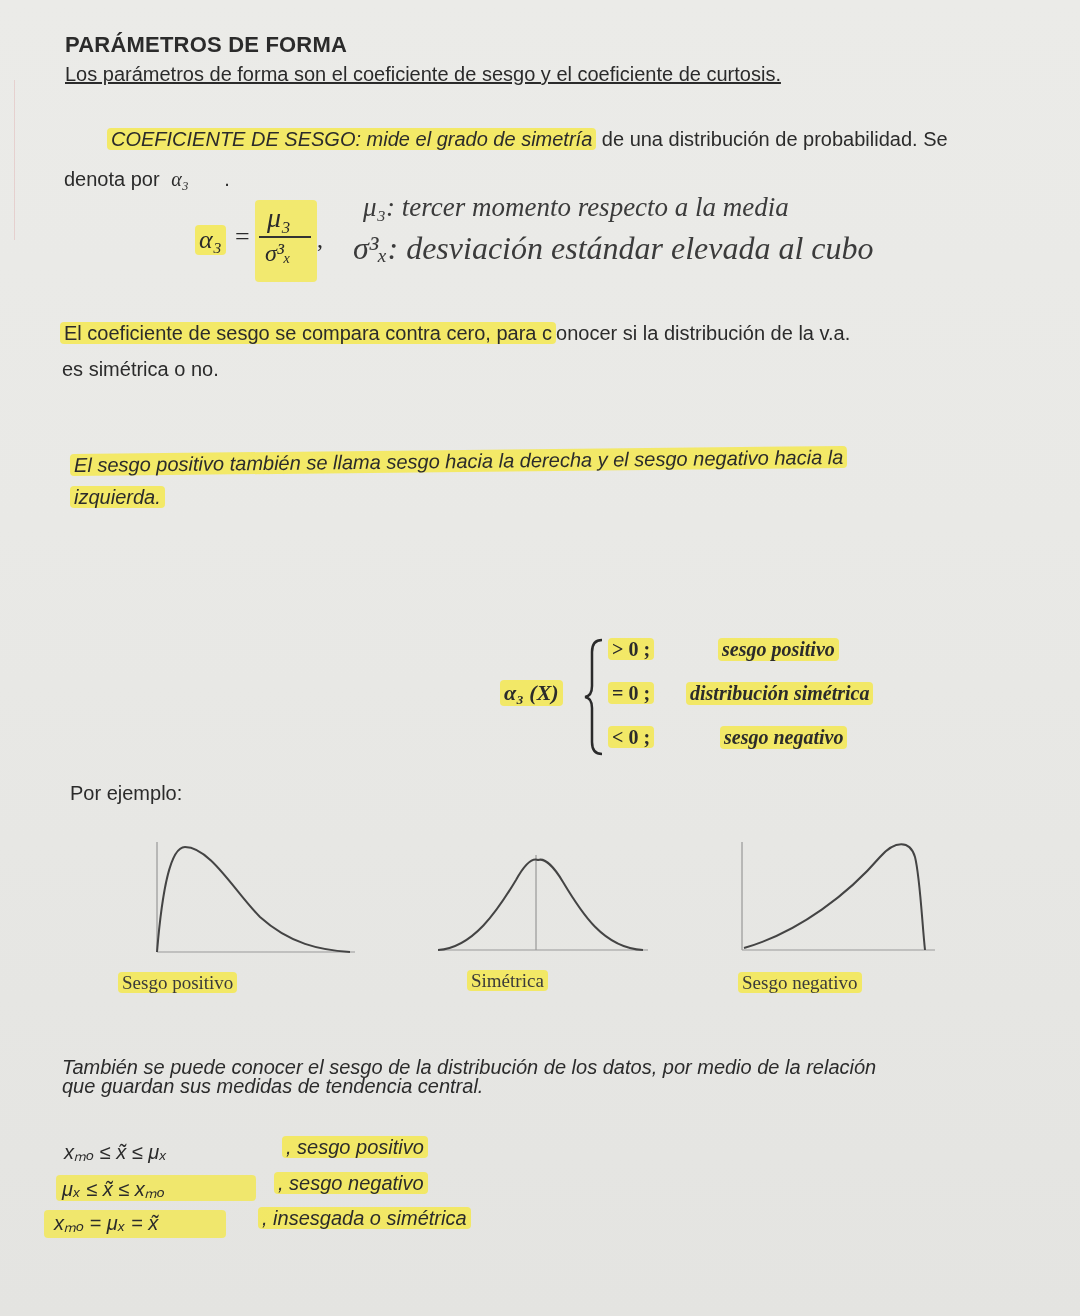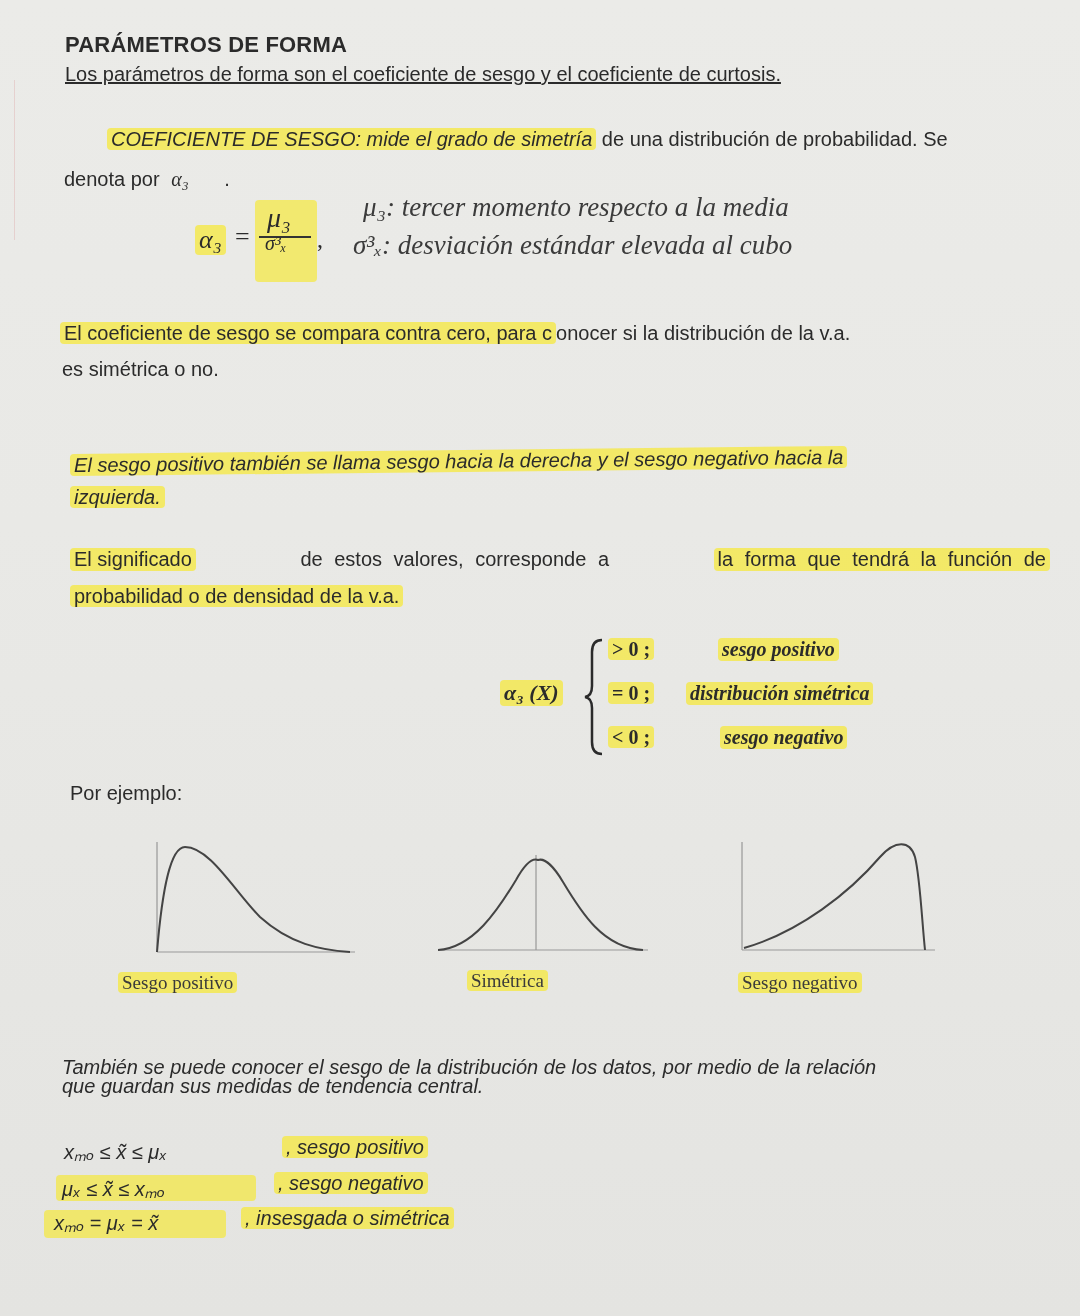--- a/index.html
+++ b/index.html
@@ -47,46 +47,38 @@
     <span class="serif it" style="margin-left:6px;">α₃</span>
     <span style="margin-left:30px;">.</span>
   </div>
 
   <div class="t formula1">
     <span class="serif it hl" style="position:absolute; left:0; top:25px; font-size:26px;">α₃</span>
     <span class="serif" style="position:absolute; left:40px; top:22px; font-size:26px;">=</span>
     <div style="position:absolute; left:60px; top:0; width:62px; height:82px; background:rgba(245,232,60,0.7); border-radius:4px;"></div>
     <span class="serif it" style="position:absolute; left:72px; top:2px; font-size:28px;">μ₃</span>
     <div style="position:absolute; left:64px; top:36px; width:52px; height:2px; background:#333;"></div>
-    <span class="serif it" style="position:absolute; left:70px; top:32px; font-size:20px;">σ³ₓ</span>
+    <span class="serif it" style="position:absolute; left:70px; top:40px; font-size:24px;">σ³ₓ</span>
     <span class="serif" style="position:absolute; left:122px; top:26px; font-size:24px;">,</span>
     <span class="serif it" style="position:absolute; left:168px; top:-8px; font-size:27px; color:#3b3b3b;">μ₃: tercer momento respecto a la media</span>
-    <span class="serif it" style="position:absolute; left:158px; top:30px; font-size:27px; color:#3b3b3b;">σ³ₓ: desviación estándar elevada al cubo</span>
+    <span class="serif it" style="position:absolute; left:158px; top:30px; font-size:32px; color:#3b3b3b;">σ³ₓ: desviación estándar elevada al cubo</span>
   </div>
 
   <div class="t p20" style="left:60px; top:322px;">
     <span class="hl">El coeficiente de sesgo se compara contra cero, para c</span><span>onocer si la distribución de la v.a.</span>
   </div>
   <div class="t p20" style="left:62px; top:358px;">es simétrica  o no.</div>
 
   <div class="t p20 it" style="left:70px; top:450px; transform:rotate(-0.6deg);">
     <span class="hl">El sesgo positivo también se llama sesgo hacia la derecha y el sesgo negativo hacia la</span>
   </div>
   <div class="t p20 it" style="left:70px; top:486px;">
     <span class="hl">izquierda.</span>
   </div>
 
-  <div class="t p20 justify" style="left:70px; top:548px; width:980px;">
-    <span class="hl">El significado</span>
-    <span style="word-spacing:6px;">de estos valores, corresponde a</span>
-    <span class="hl" style="word-spacing:6px;">la forma que tendrá la función de</span>
-  </div>
-  <div class="t p20" style="left:70px; top:585px;">
-    <span class="hl">probabilidad o de densidad de la v.a.</span>
-  </div>
 
   <div class="t piece">
     <span class="serif b it hl" style="position:absolute; left:0; top:44px; font-size:22px;">α₃ (X)</span>
     <svg style="position:absolute; left:82px; top:2px;" width="24" height="118">
       <path d="M20 2 Q10 2 10 14 L10 48 Q10 58 3 59 Q10 60 10 70 L10 104 Q10 116 20 116" stroke="#2b2b2b" stroke-width="2.5" fill="none"></path>
     </svg>
     <div style="position:absolute; left:108px; top:2px;">
       <span class="serif b hl" style="font-size:20px;">&gt; 0 ;</span>
       <span class="serif b it hl" style="position:absolute; left:110px; top:0; font-size:20px; white-space:nowrap;">sesgo positivo</span>
     </div>
@@ -145,14 +137,14 @@
   </div>
   <div class="t p20 it" style="left:64px; top:1138px;">xₘₒ ≤ x̃ ≤ μₓ</div>
   <div class="t p20 it" style="left:282px; top:1136px;"><span class="hl">, sesgo positivo</span></div>
 
   <div class="t p20 it" style="left:56px; top:1175px; width:200px; height:26px; background:rgba(245,232,60,0.7); border-radius:4px;"></div>
   <div class="t p20 it" style="left:62px; top:1175px;">μₓ   ≤ x̃  ≤ xₘₒ</div>
   <div class="t p20 it" style="left:274px; top:1172px;"><span class="hl">, sesgo negativo</span></div>
 
   <div class="t p20 it" style="left:44px; top:1210px; width:182px; height:28px; background:rgba(245,232,60,0.7); border-radius:4px;"></div>
   <div class="t p20 it" style="left:54px; top:1209px;">xₘₒ = μₓ = x̃</div>
-  <div class="t p20 it" style="left:241px; top:1207px;"><span class="hl">, insesgada o simétrica</span></div>
+  <div class="t p20 it" style="left:258px; top:1207px;"><span class="hl">, insesgada o simétrica</span></div>
 </div>
 
 </body></html>

